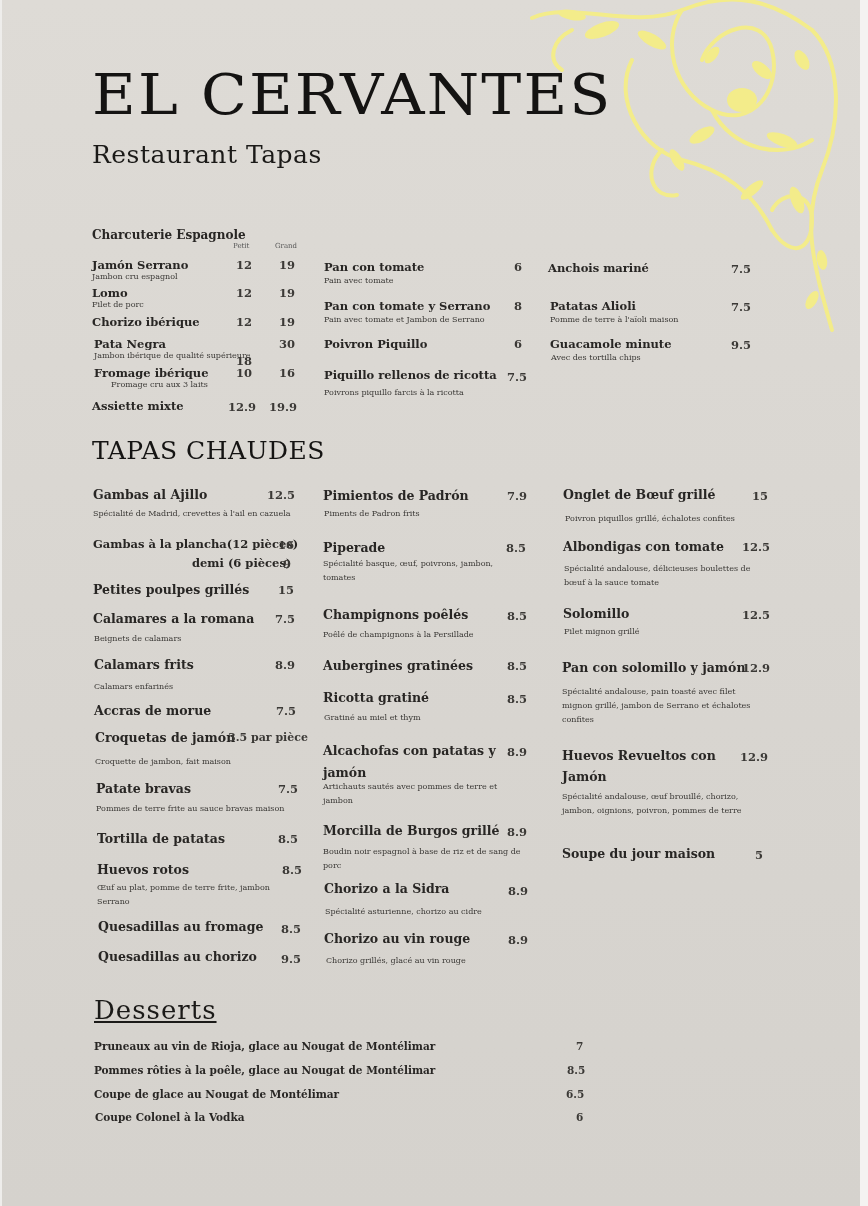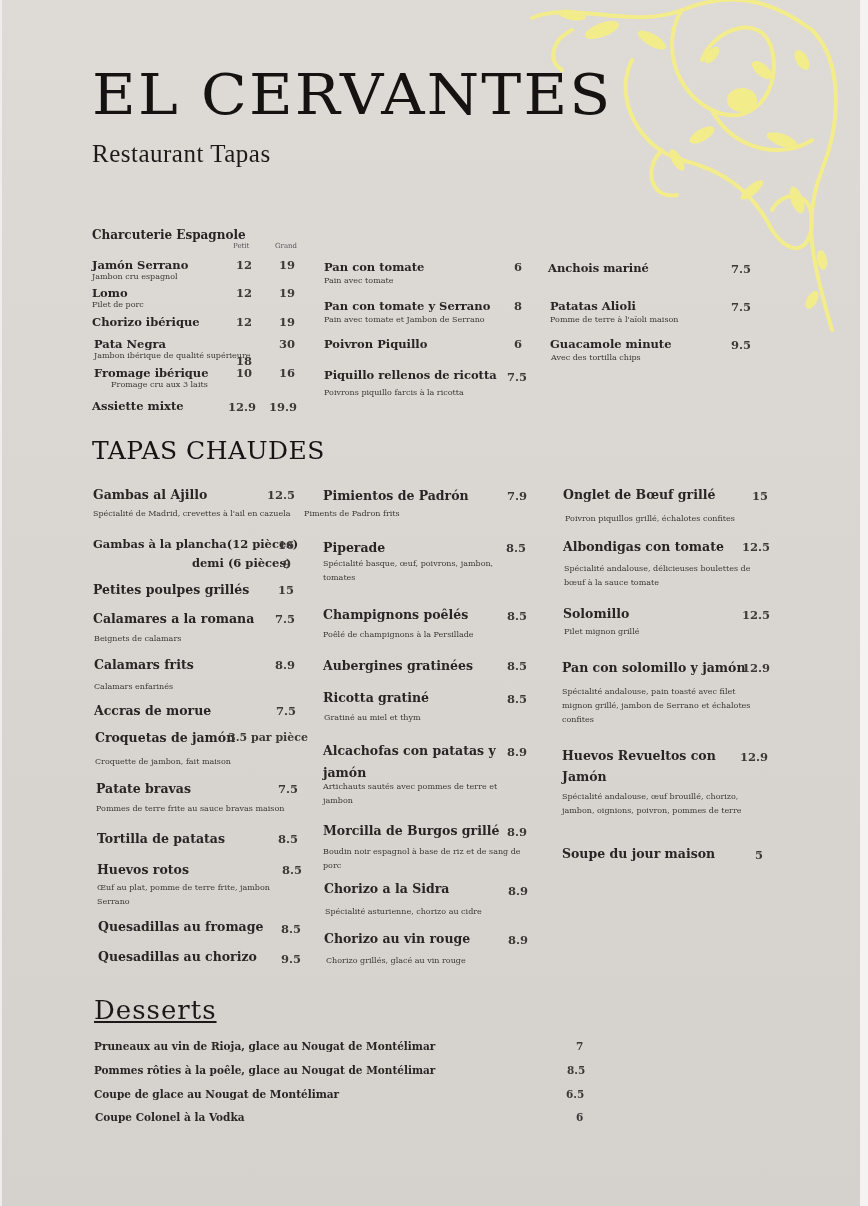--- a/index.html
+++ b/index.html
@@ -63,21 +63,21 @@
       <ellipse cx="240" cy="190" rx="14" ry="5" transform="rotate(-40 240 190)"></ellipse>
       <ellipse cx="310" cy="260" rx="10" ry="5" transform="rotate(80 310 260)"></ellipse>
       <ellipse cx="300" cy="300" rx="10" ry="5" transform="rotate(-60 300 300)"></ellipse>
       <ellipse cx="60" cy="15" rx="14" ry="5" transform="rotate(10 60 15)"></ellipse>
       <ellipse cx="200" cy="55" rx="10" ry="5" transform="rotate(-50 200 55)"></ellipse>
       <ellipse cx="290" cy="60" rx="11" ry="6" transform="rotate(60 290 60)"></ellipse>
     </g>
   </svg>
 
   <div class="abs title" style="left:90px; top:62px;">EL CERVANTES</div>
-  <div class="abs subtitle" style="left:90px; top:140px;font-family:Liberation Serif, serif;">Restaurant Tapas</div>
+  <div class="abs subtitle" style="left:90px; top:140px;">Restaurant Tapas</div>
 
 
   <div class="abs name" style="left:90px; top:228px; font-size:12px;">Charcuterie Espagnole</div>
   <div class="abs colhead" style="left:231px; top:242px;">Petit</div>
   <div class="abs colhead" style="left:273px; top:242px;">Grand</div>
 
   <div>
     <div class="abs name" style="left:90px; top:258px;">Jamón Serrano</div>
     <div class="abs desc" style="left:90px; top:270px;">Jambon cru espagnol</div>
     <div class="abs price" style="left:234px; top:258px;">12</div>
@@ -180,21 +180,21 @@
 
     <div class="abs name big" style="left:96px; top:919px;">Quesadillas au fromage</div>
     <div class="abs price" style="left:279px; top:922px;">8.5</div>
 
     <div class="abs name big" style="left:96px; top:949px;">Quesadillas au chorizo</div>
     <div class="abs price" style="left:279px; top:952px;">9.5</div>
   </div>
 
   <div>
     <div class="abs name big" style="left:321px; top:488px;">Pimientos de Padrón</div>
-    <div class="abs desc" style="left:302px; top:507px;">Piments de Padron frits</div>
+    <div class="abs desc" style="left:322px; top:507px;">Piments de Padron frits</div>
     <div class="abs price" style="left:505px; top:489px;">7.9</div>
 
     <div class="abs name big" style="left:321px; top:540px;">Piperade</div>
     <div class="abs desc" style="left:321px; top:557px; width:190px;">Spécialité basque, œuf, poivrons, jambon, tomates</div>
     <div class="abs price" style="left:504px; top:541px;">8.5</div>
 
     <div class="abs name big" style="left:321px; top:607px;">Champignons poêlés</div>
     <div class="abs desc" style="left:321px; top:628px;">Poêlé de champignons à la Persillade</div>
     <div class="abs price" style="left:505px; top:609px;">8.5</div>
 

